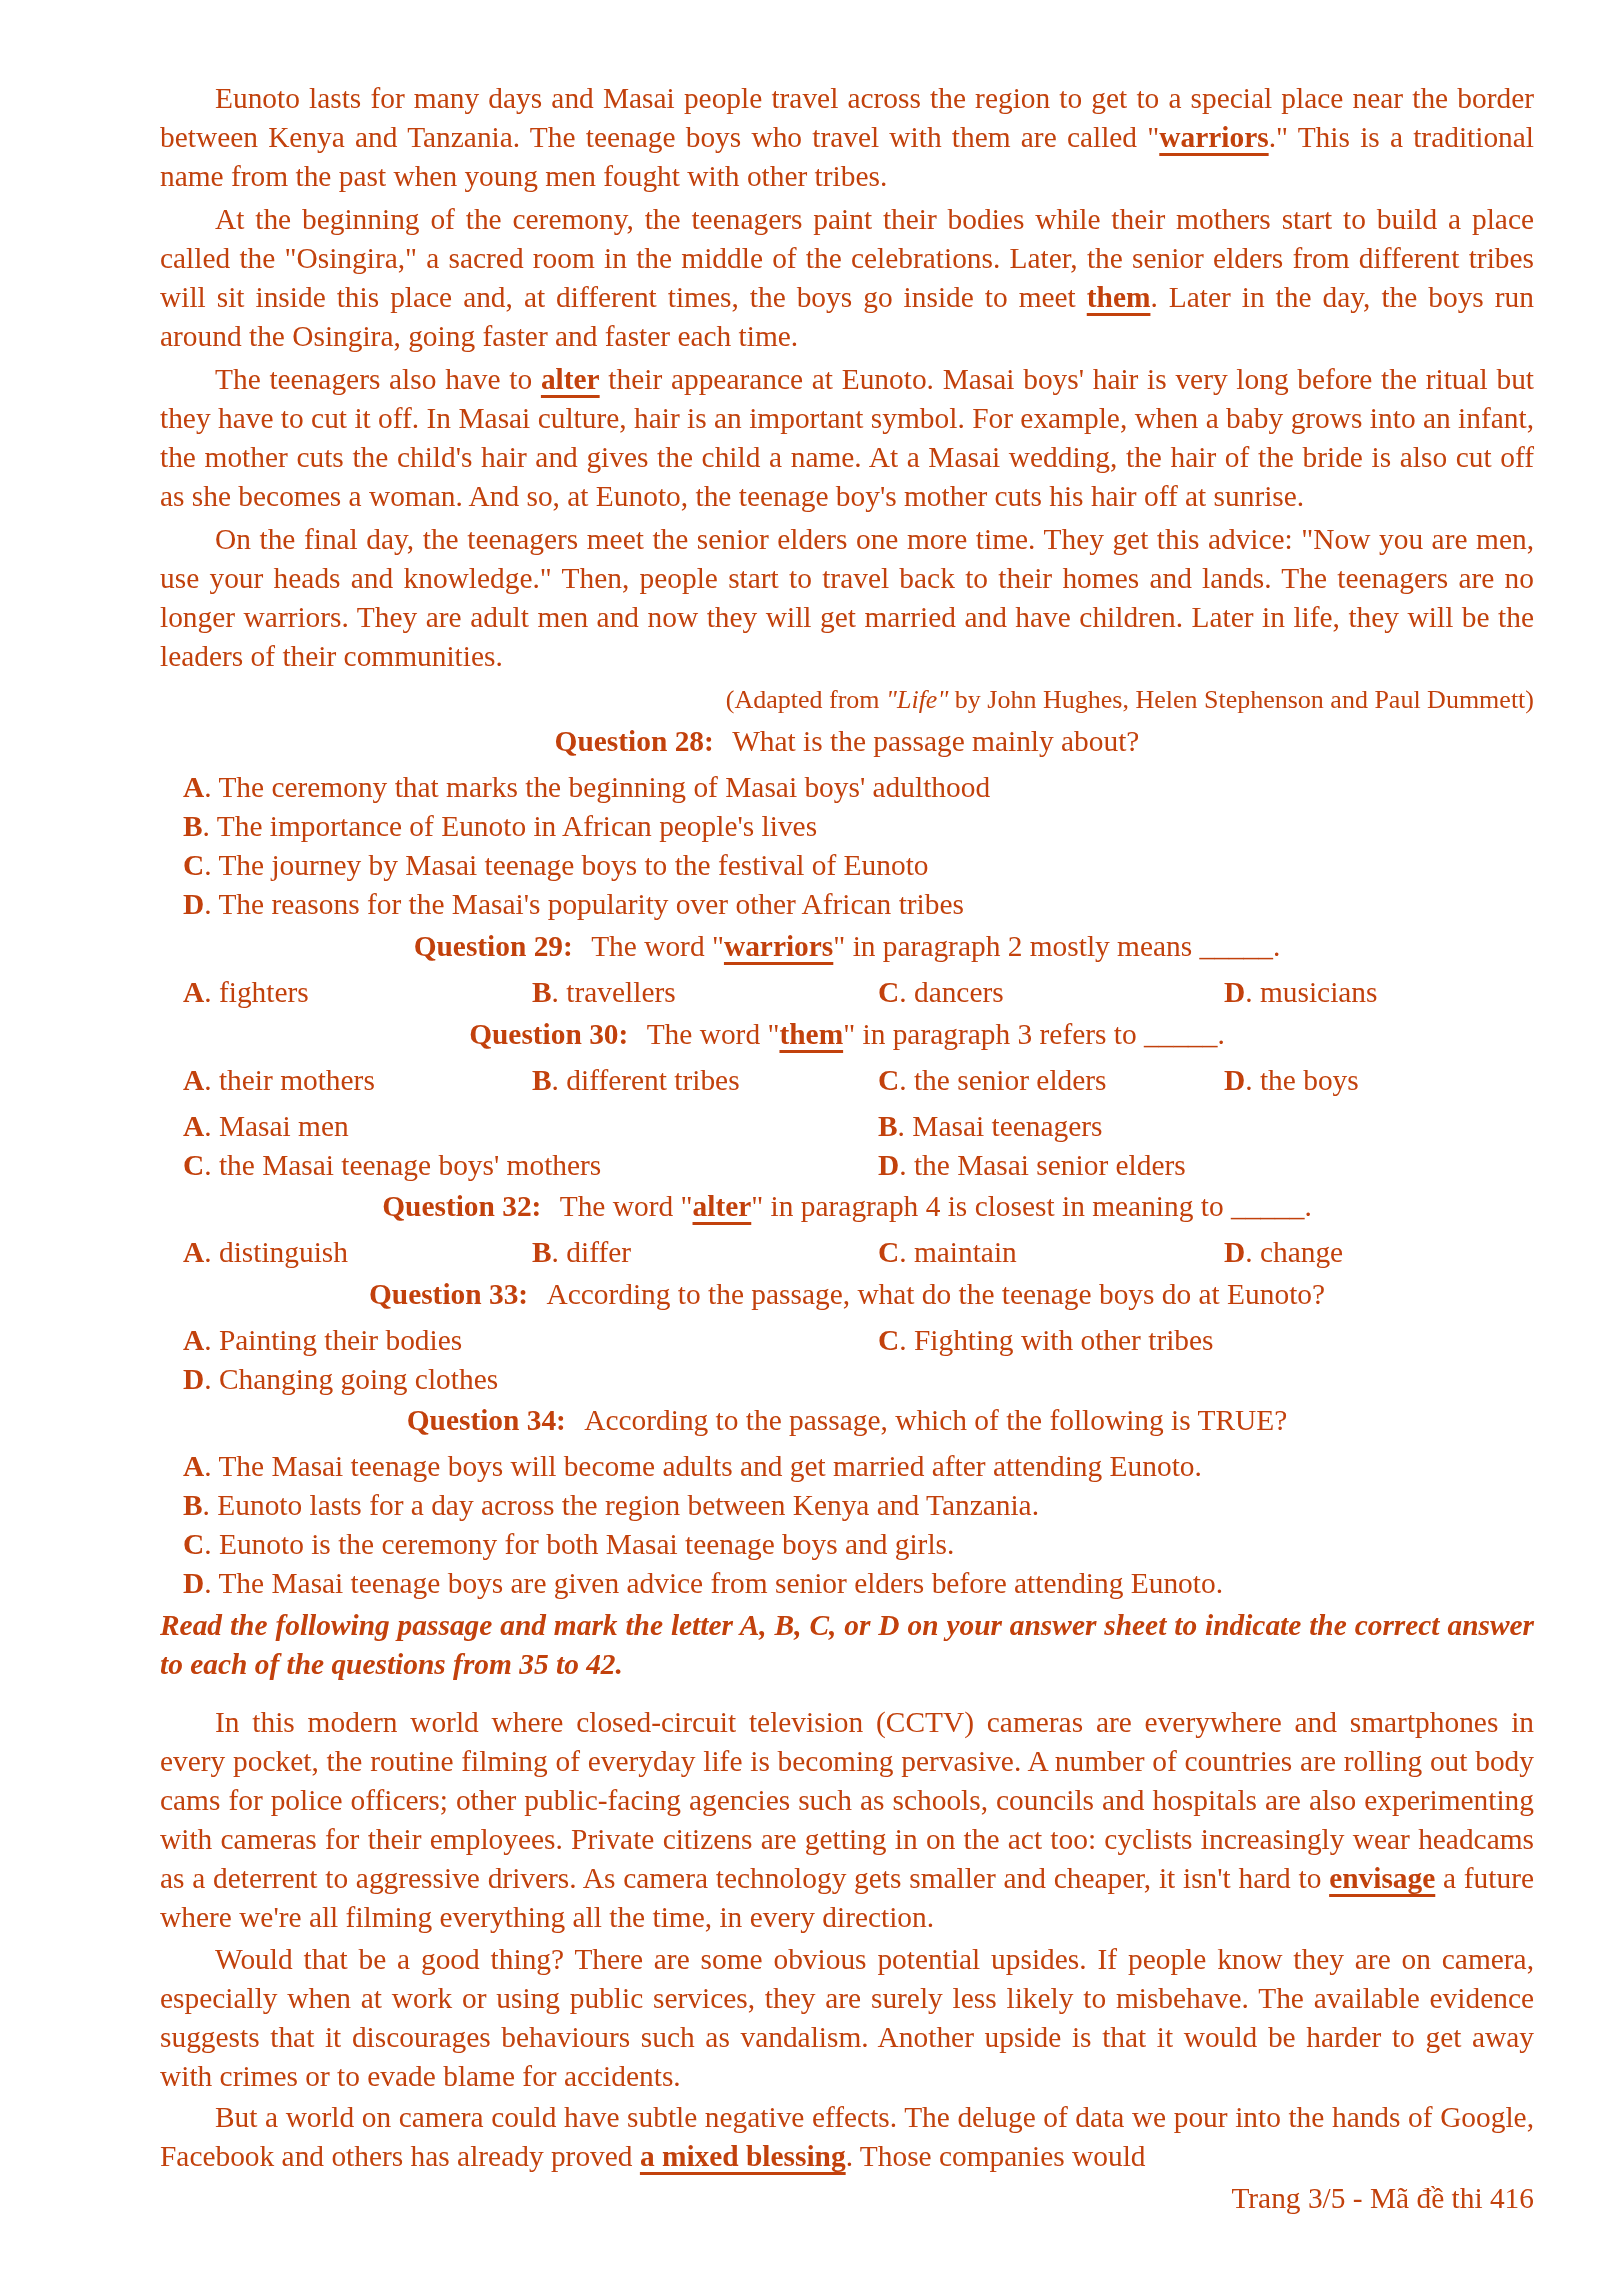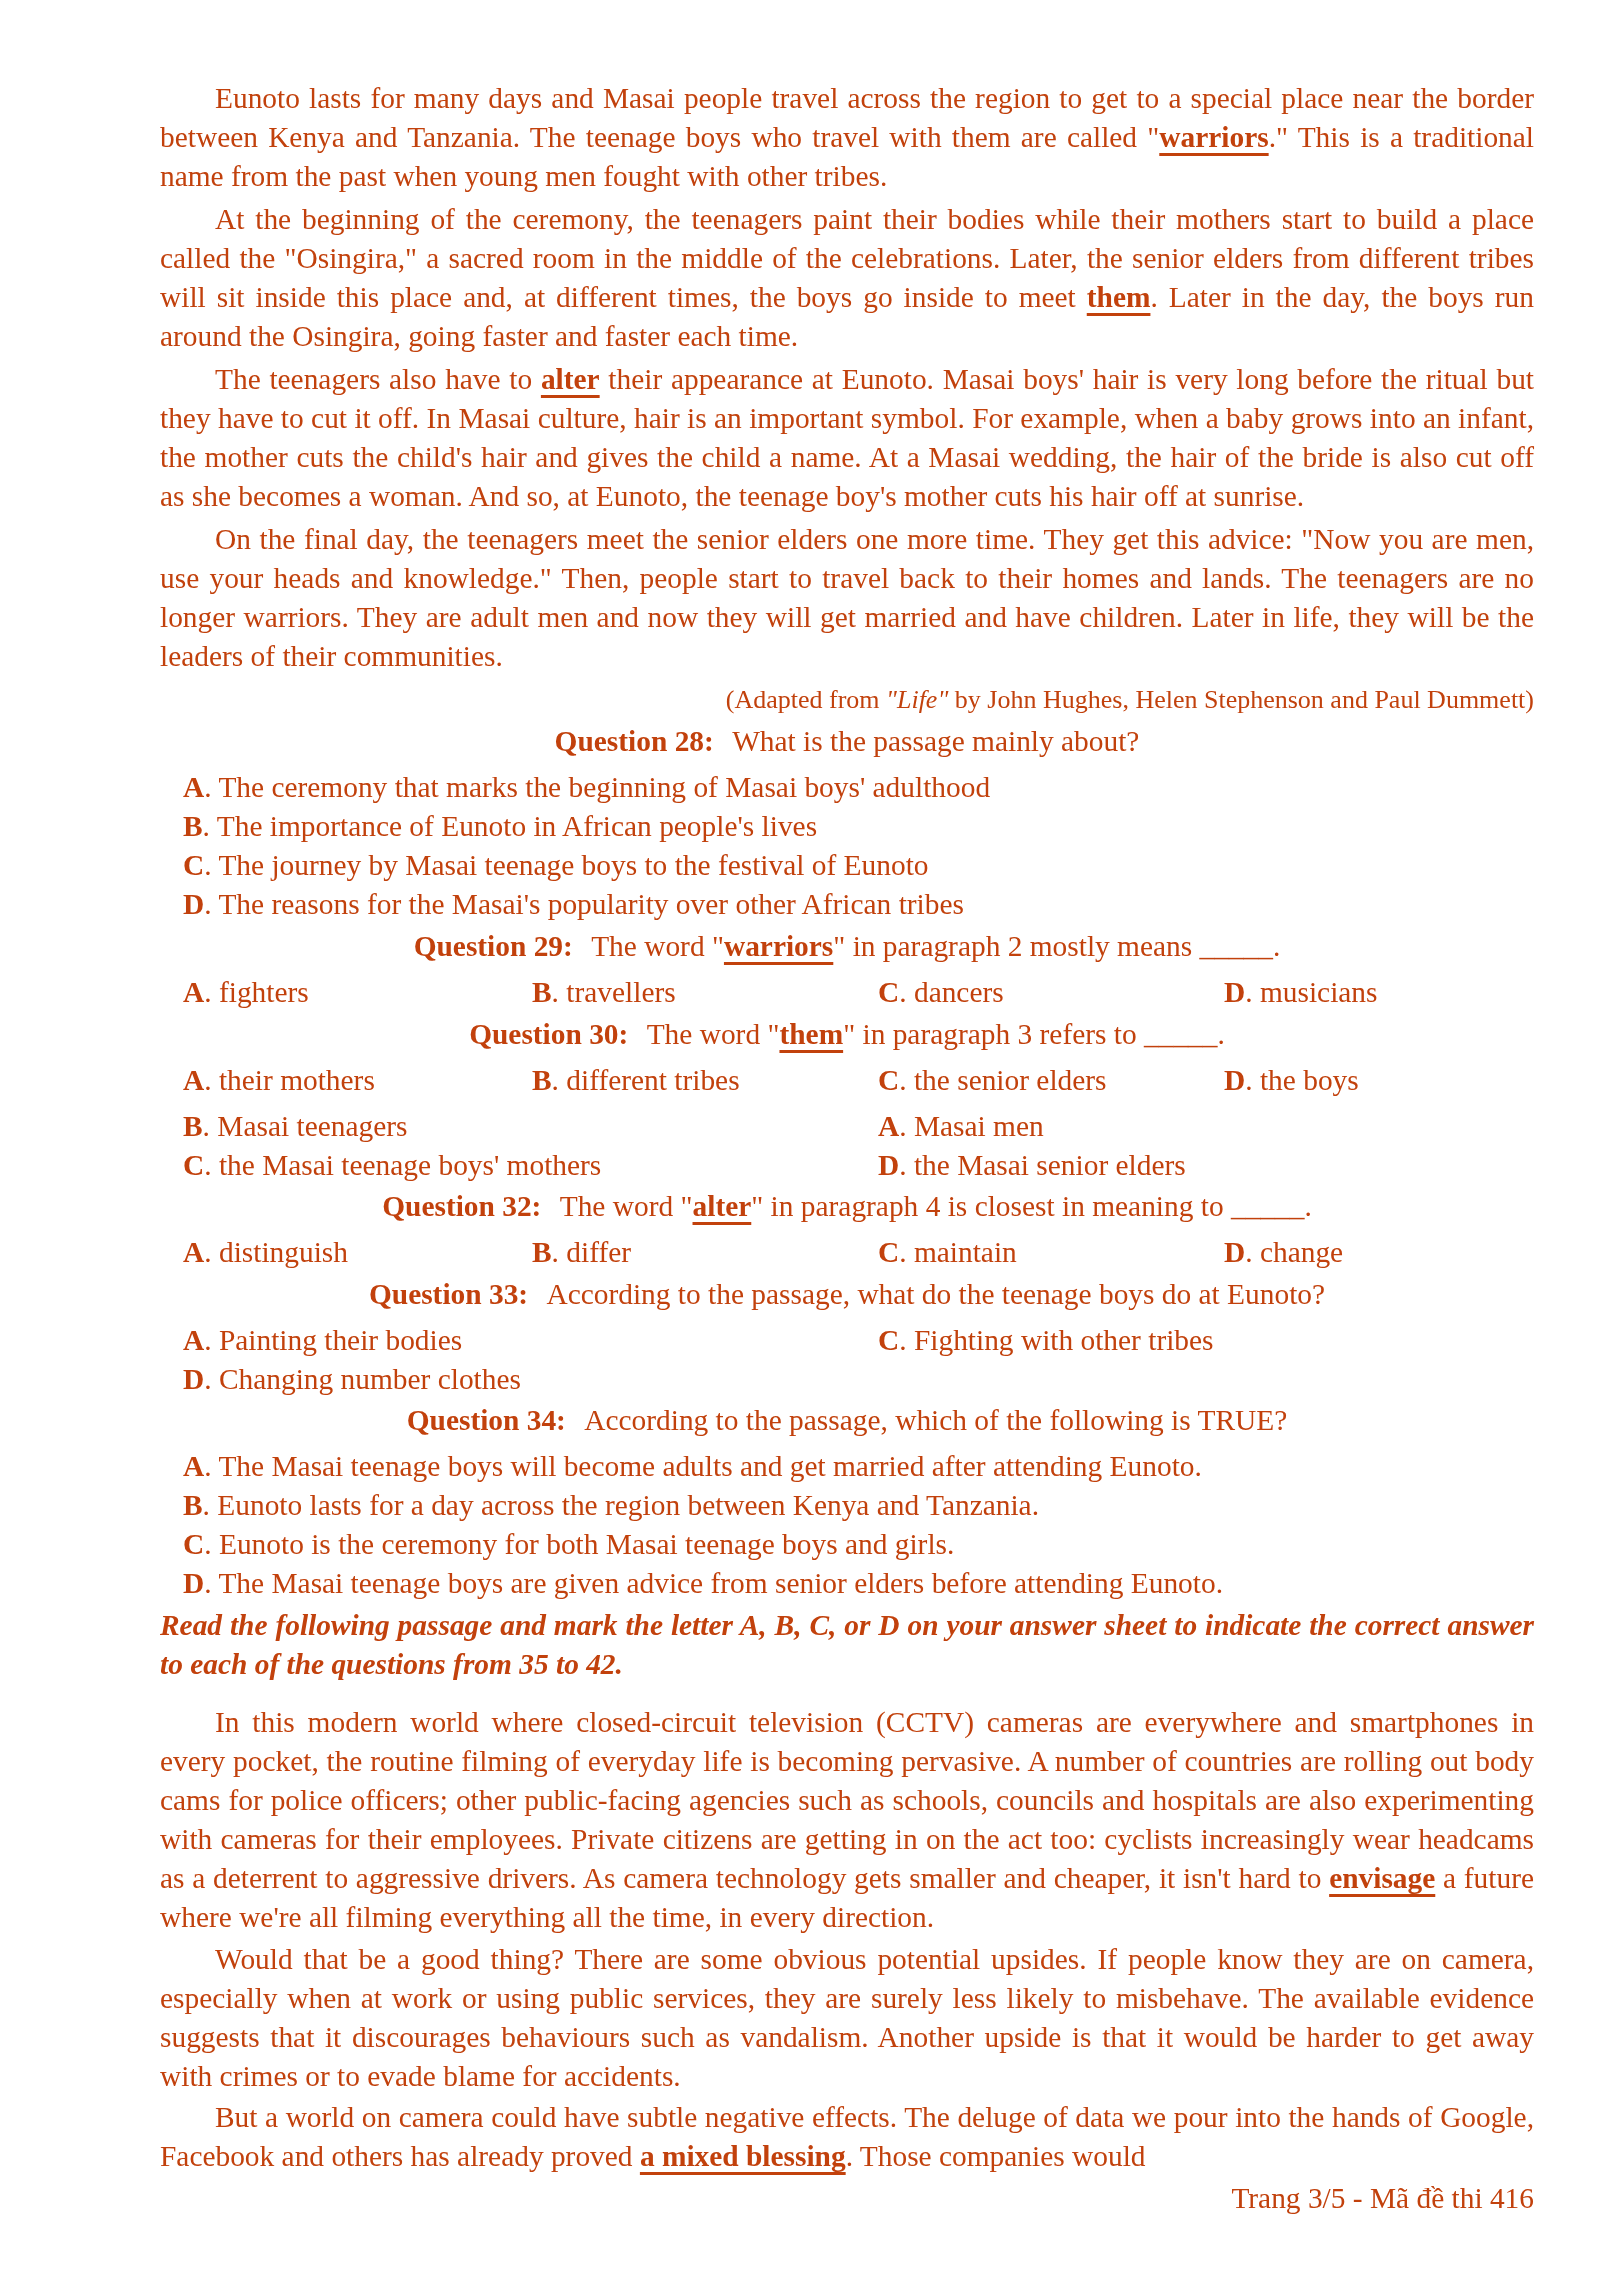--- a/index.html
+++ b/index.html
@@ -77,22 +77,22 @@
         <div class="options options-four">
           <div class="option"><span class="opt-letter">A</span><span>. </span><span class="opt-text">their mothers</span></div>
           <div class="option"><span class="opt-letter">B</span><span>. </span><span class="opt-text">different tribes</span></div>
           <div class="option"><span class="opt-letter">C</span><span>. </span><span class="opt-text">the senior elders</span></div>
           <div class="option"><span class="opt-letter">D</span><span>. </span><span class="opt-text">the boys</span></div>
         </div>
       </div>
 
       <div class="question">
         <div class="options options-two">
+          <div class="option"><span class="opt-letter">A</span><span>. </span><span class="opt-text">Masai men</span></div>
           <div class="option"><span class="opt-letter">B</span><span>. </span><span class="opt-text">Masai teenagers</span></div>
-          <div class="option"><span class="opt-letter">A</span><span>. </span><span class="opt-text">Masai men</span></div>
           <div class="option"><span class="opt-letter">C</span><span>. </span><span class="opt-text">the Masai teenage boys' mothers</span></div>
           <div class="option"><span class="opt-letter">D</span><span>. </span><span class="opt-text">the Masai senior elders</span></div>
         </div>
       </div>
 
       <div class="question">
         <p class="q-line">
           <span class="q-label">Question 32:</span><span class="q-text"><span>The word "</span><span class="b u">alter</span><span>" in paragraph 4 is closest in meaning to _____.</span></span>
         </p>
         <div class="options options-four">
@@ -103,21 +103,21 @@
         </div>
       </div>
 
       <div class="question">
         <p class="q-line">
           <span class="q-label">Question 33:</span><span class="q-text"><span>According to the passage, what do the teenage boys do at Eunoto?</span></span>
         </p>
         <div class="options options-two">
           <div class="option"><span class="opt-letter">A</span><span>. </span><span class="opt-text">Painting their bodies</span></div>
           <div class="option"><span class="opt-letter">C</span><span>. </span><span class="opt-text">Fighting with other tribes</span></div>
-          <div class="option"><span class="opt-letter">D</span><span>. </span><span class="opt-text">Changing number clothes</span></div>
+          <div class="option"><span class="opt-letter">D</span><span>. </span><span class="opt-text">Changing going clothes</span></div>
         </div>
       </div>
 
       <div class="question">
         <p class="q-line">
           <span class="q-label">Question 34:</span><span class="q-text"><span>According to the passage, which of the following is TRUE?</span></span>
         </p>
         <div class="options options-list">
           <div class="option"><span class="opt-letter">A</span><span>. </span><span class="opt-text">The Masai teenage boys will become adults and get married after attending Eunoto.</span></div>
           <div class="option"><span class="opt-letter">B</span><span>. </span><span class="opt-text">Eunoto lasts for a day across the region between Kenya and Tanzania.</span></div>

